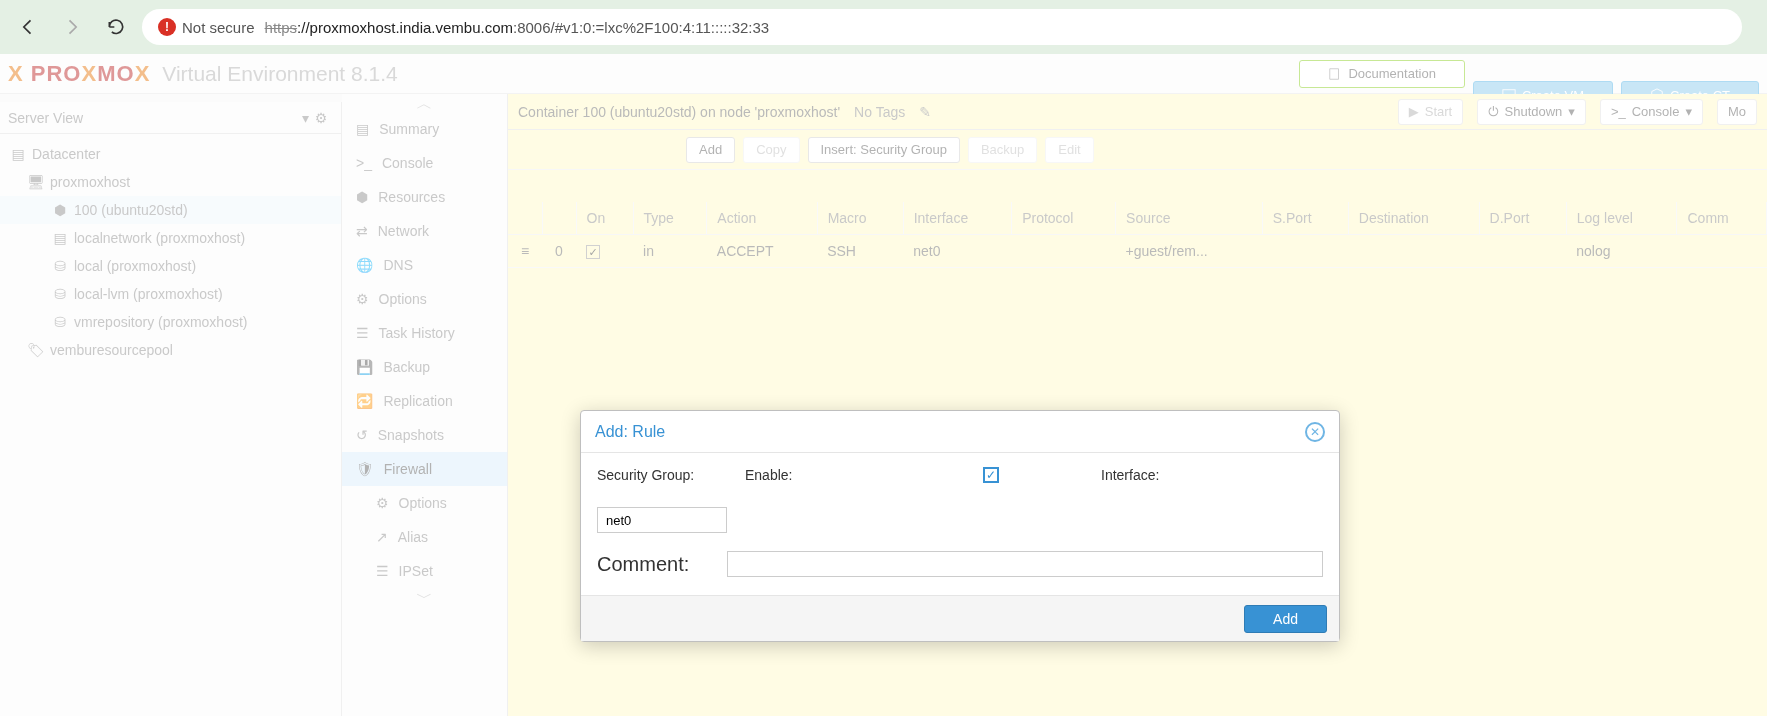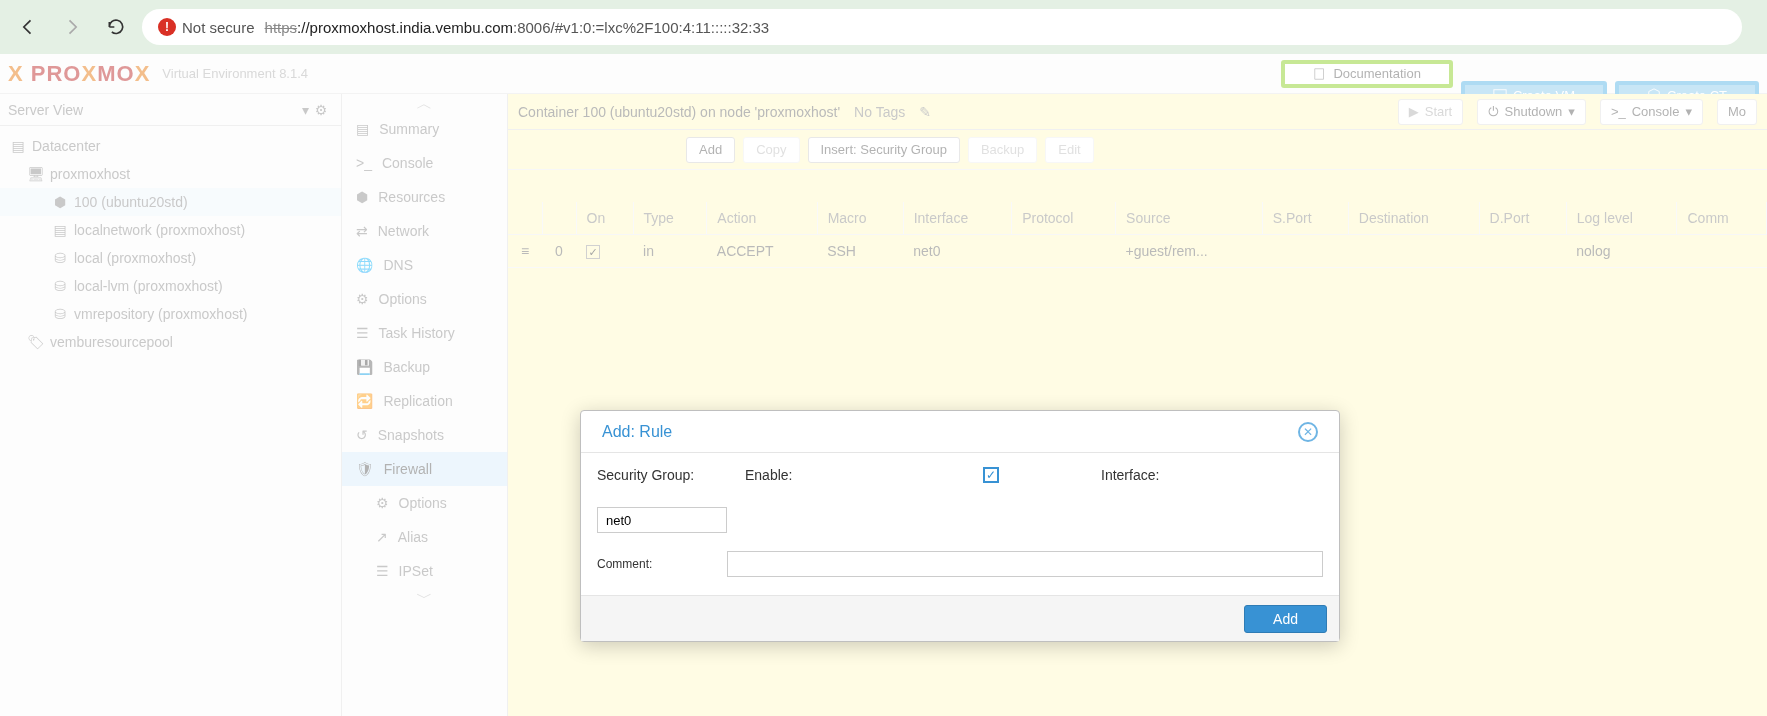--- a/index.html
+++ b/index.html
@@ -14,30 +14,30 @@
   .ns-icon { width: 18px; height: 18px; background: #d93025; border-radius: 50%; display:flex;align-items:center;justify-content:center;color:#fff;font-weight:bold;font-size:12px;}
   .url-text { font-size: 15px; color: #555; }
   .url-https { text-decoration: line-through; color: #888; }
   .url-host { color: #222; }
   
   
   .top-header { height: 40px; background: #fafafa; border-bottom: 1px solid #e5e5e5; display: flex; align-items: center; padding: 0 8px; gap: 8px; }
   .logo { display: flex; align-items: center; font-weight: bold; font-size: 22px; letter-spacing: 1px; }
   .logo .lx { color: #e57000; }
   .logo .lp { color: #b91c1c; }
-  .env-text { color: #aaa; font-size: 13px; margin-left: 4px; }
+  .env-text { color: #aaa; font-size: 21px; margin-left: 4px; }
   .search-box { width: 200px; height: 26px; border: 1px solid #ddd; background: #fff; font-size: 13px; padding: 0 8px; color: #666; }
   .header-spacer { flex: 1; }
-  .hbtn { height: 28px; padding: 0 28px; border: 4px solid #84cc16; background: #fff; font-size: 13px; color: #555; display: flex; align-items: center; gap: 6px; border-radius: 3px; }
+  .hbtn { height: 28px; padding: 0 28px; border: 1px solid #84cc16; background: #fff; font-size: 13px; color: #555; display: flex; align-items: center; gap: 6px; border-radius: 3px; }
   .hbtn.blue { background: #86c7ec; border-color: #4db0e5; color: #fff; margin-top: 43px; }
   .hicon { width: 14px; height: 14px; }
   
   
   .app-body { display: flex; height: calc(100% - 94px); }
-  .left-panel { width: 342px; border-right: 1px solid #ddd; background: #fafafa; display:flex; flex-direction:column; }
+  .left-panel { width: 342px; border-right: 1px solid #ddd; background: #fafafa; display:flex; flex-direction:column;margin-top:8px; }
   .lp-header { height: 32px; border-bottom: 1px solid #ddd; display: flex; align-items: center; padding: 0 8px; color: #888; font-size: 14px; }
   .lp-header .sv { flex: 1; }
   .lp-header .gear { width: 24px; text-align: center; }
   .tree { padding: 6px 0; font-size: 14px; color: #888; }
   .tree-row { display: flex; align-items: center; height: 28px; padding-left: 10px; gap: 6px; }
   .tree-row.d1 { padding-left: 28px; }
   .tree-row.d2 { padding-left: 52px; }
   .tree-row.sel { background: #eef5fb; }
   .ticon { width: 16px; height: 16px; display:inline-flex;align-items:center;justify-content:center; }
   
@@ -66,29 +66,29 @@
   table.fwtable { width: 100%; border-collapse: collapse; font-size: 14px; color:#888; }
   table.fwtable th { text-align:left; font-weight:normal; padding: 8px 10px; border-bottom:1px solid #eee; border-right:1px solid #f2f2f2; }
   table.fwtable td { padding: 8px 10px; border-bottom:1px solid #f2f2f2; color:#666; }
   .drag-col { width: 34px; text-align:center; }
   .chk { width:14px;height:14px;border:1px solid #999; display:inline-block; }
   .chk.on::after { content:"✓"; font-size:11px; color:#333; display:block; line-height:12px; text-align:center; }
   
   
   .overlay-mask { position:absolute; top:54px; left:0; right:0; bottom:0; background: rgba(255,255,255,0.55); pointer-events:none; }
   .modal { position: absolute; left: 580px; top: 410px; width: 760px; background:#fff; border:1px solid #bfbfbf; border-radius:4px; box-shadow: 0 4px 20px rgba(0,0,0,0.2); z-index: 100; }
-  .modal-head { height: 42px; display:flex; align-items:center; padding: 0 21px; color:#3892d4; font-size:16px; border-bottom:1px solid #e5e5e5; }
+  .modal-head { height: 42px; display:flex; align-items:center; padding: 0 14px; color:#3892d4; font-size:16px; border-bottom:1px solid #e5e5e5; }
   .modal-close { margin-left:auto; width:20px;height:20px; border:2px solid #6fb5e4; border-radius:50%; display:flex;align-items:center;justify-content:center; color:#6fb5e4; font-size:12px; }
   .modal-body { padding: 14px 16px 18px; }
   .form-grid { display:grid; grid-template-columns: 130px 220px 100px 40px; gap: 24px 18px; align-items:center; font-size:14px; color:#333; }
   .form-grid input[type=text], .form-grid .select { height:26px; border:1px solid #ccc; padding:0 8px; font-size:13px; width:100%; }
   .select { display:flex; align-items:center; justify-content:space-between; }
   .select .arr { color:#888; font-size:10px; }
   .form-full { margin-top:18px; display:flex; align-items:center; gap:18px; }
-  .form-full label { width:112px; font-size:12px; color:#333; }
+  .form-full label { width:112px; font-size:20px; color:#333; }
   .form-full input { flex:1; height:26px; border:1px solid #ccc; padding:0 8px; }
   .enable-chk { width:16px;height:16px;border:2px solid #3892d4; display:inline-flex;align-items:center;justify-content:center; color:#3892d4; font-size:12px; }
   .modal-foot { height:46px; background:#f5f5f5; border-top:1px solid #e5e5e5; display:flex; align-items:center; justify-content:flex-end; padding: 0 12px; }
   .add-btn { height:28px; padding: 0 28px; background:#3892d4; color:#fff; border:1px solid #2f7cb5; border-radius:3px; font-size:14px; }
   
   svg { display:block; }
 </style>
 </head>
 <body>
 

